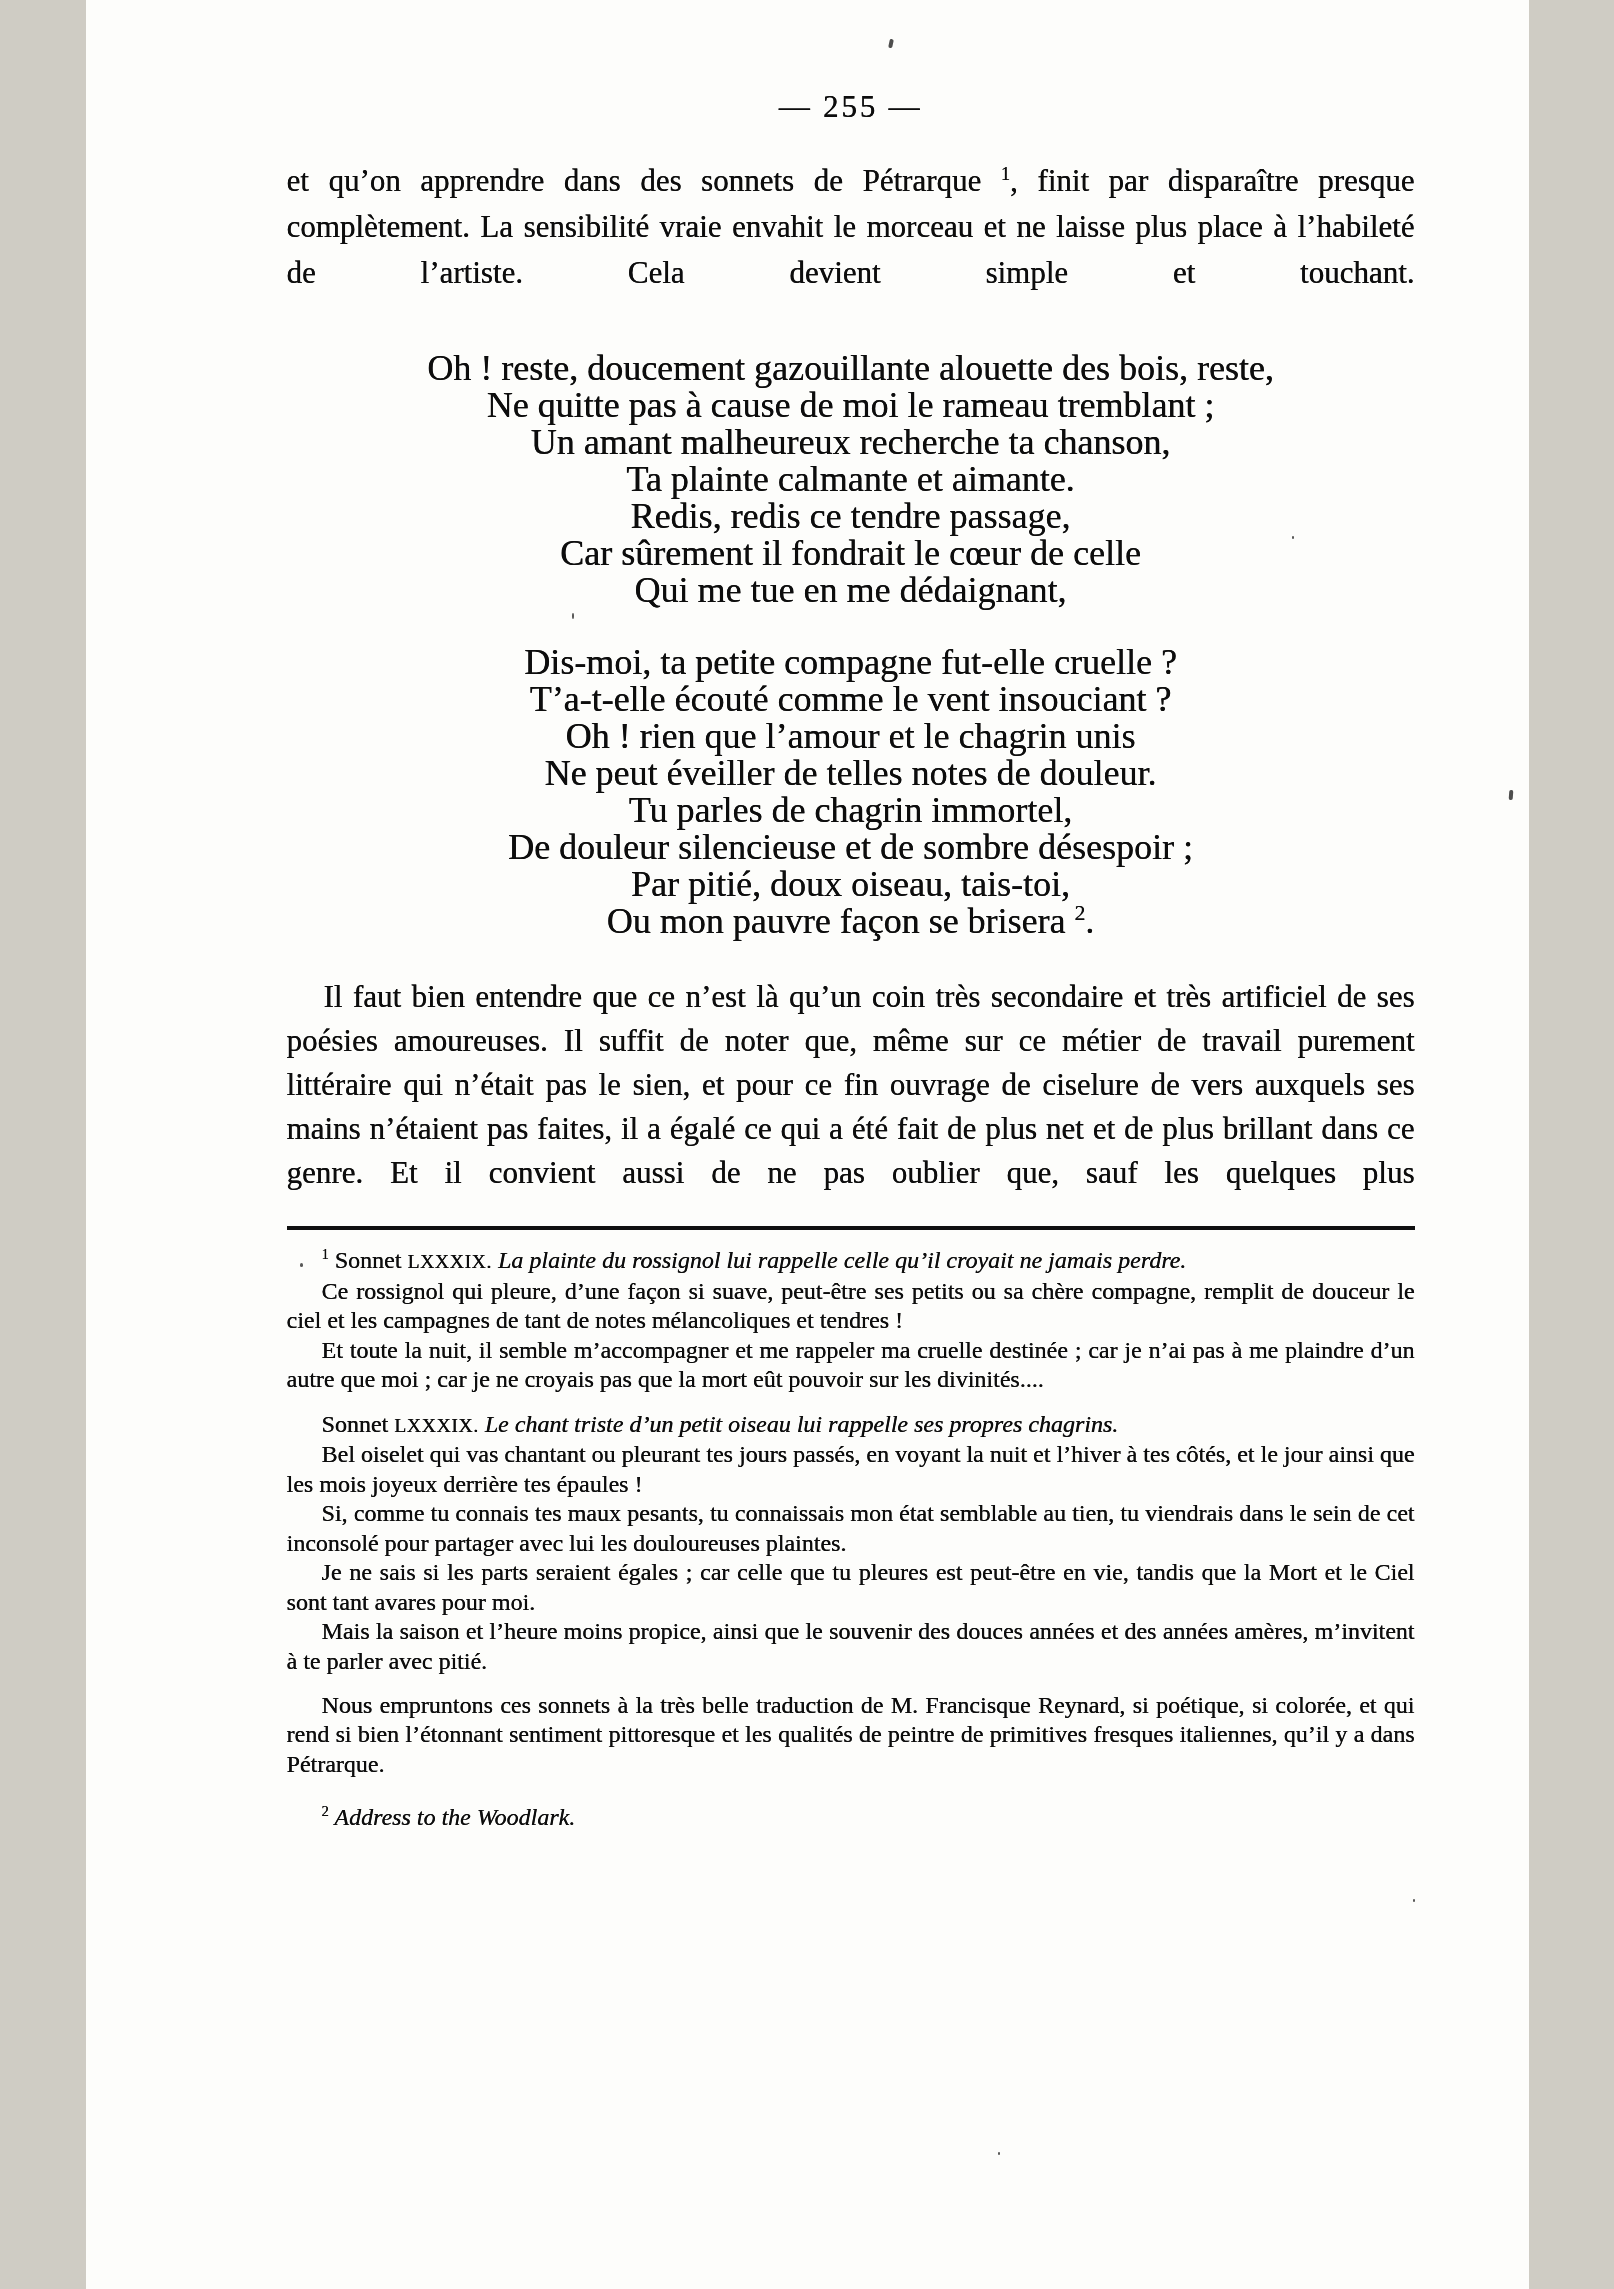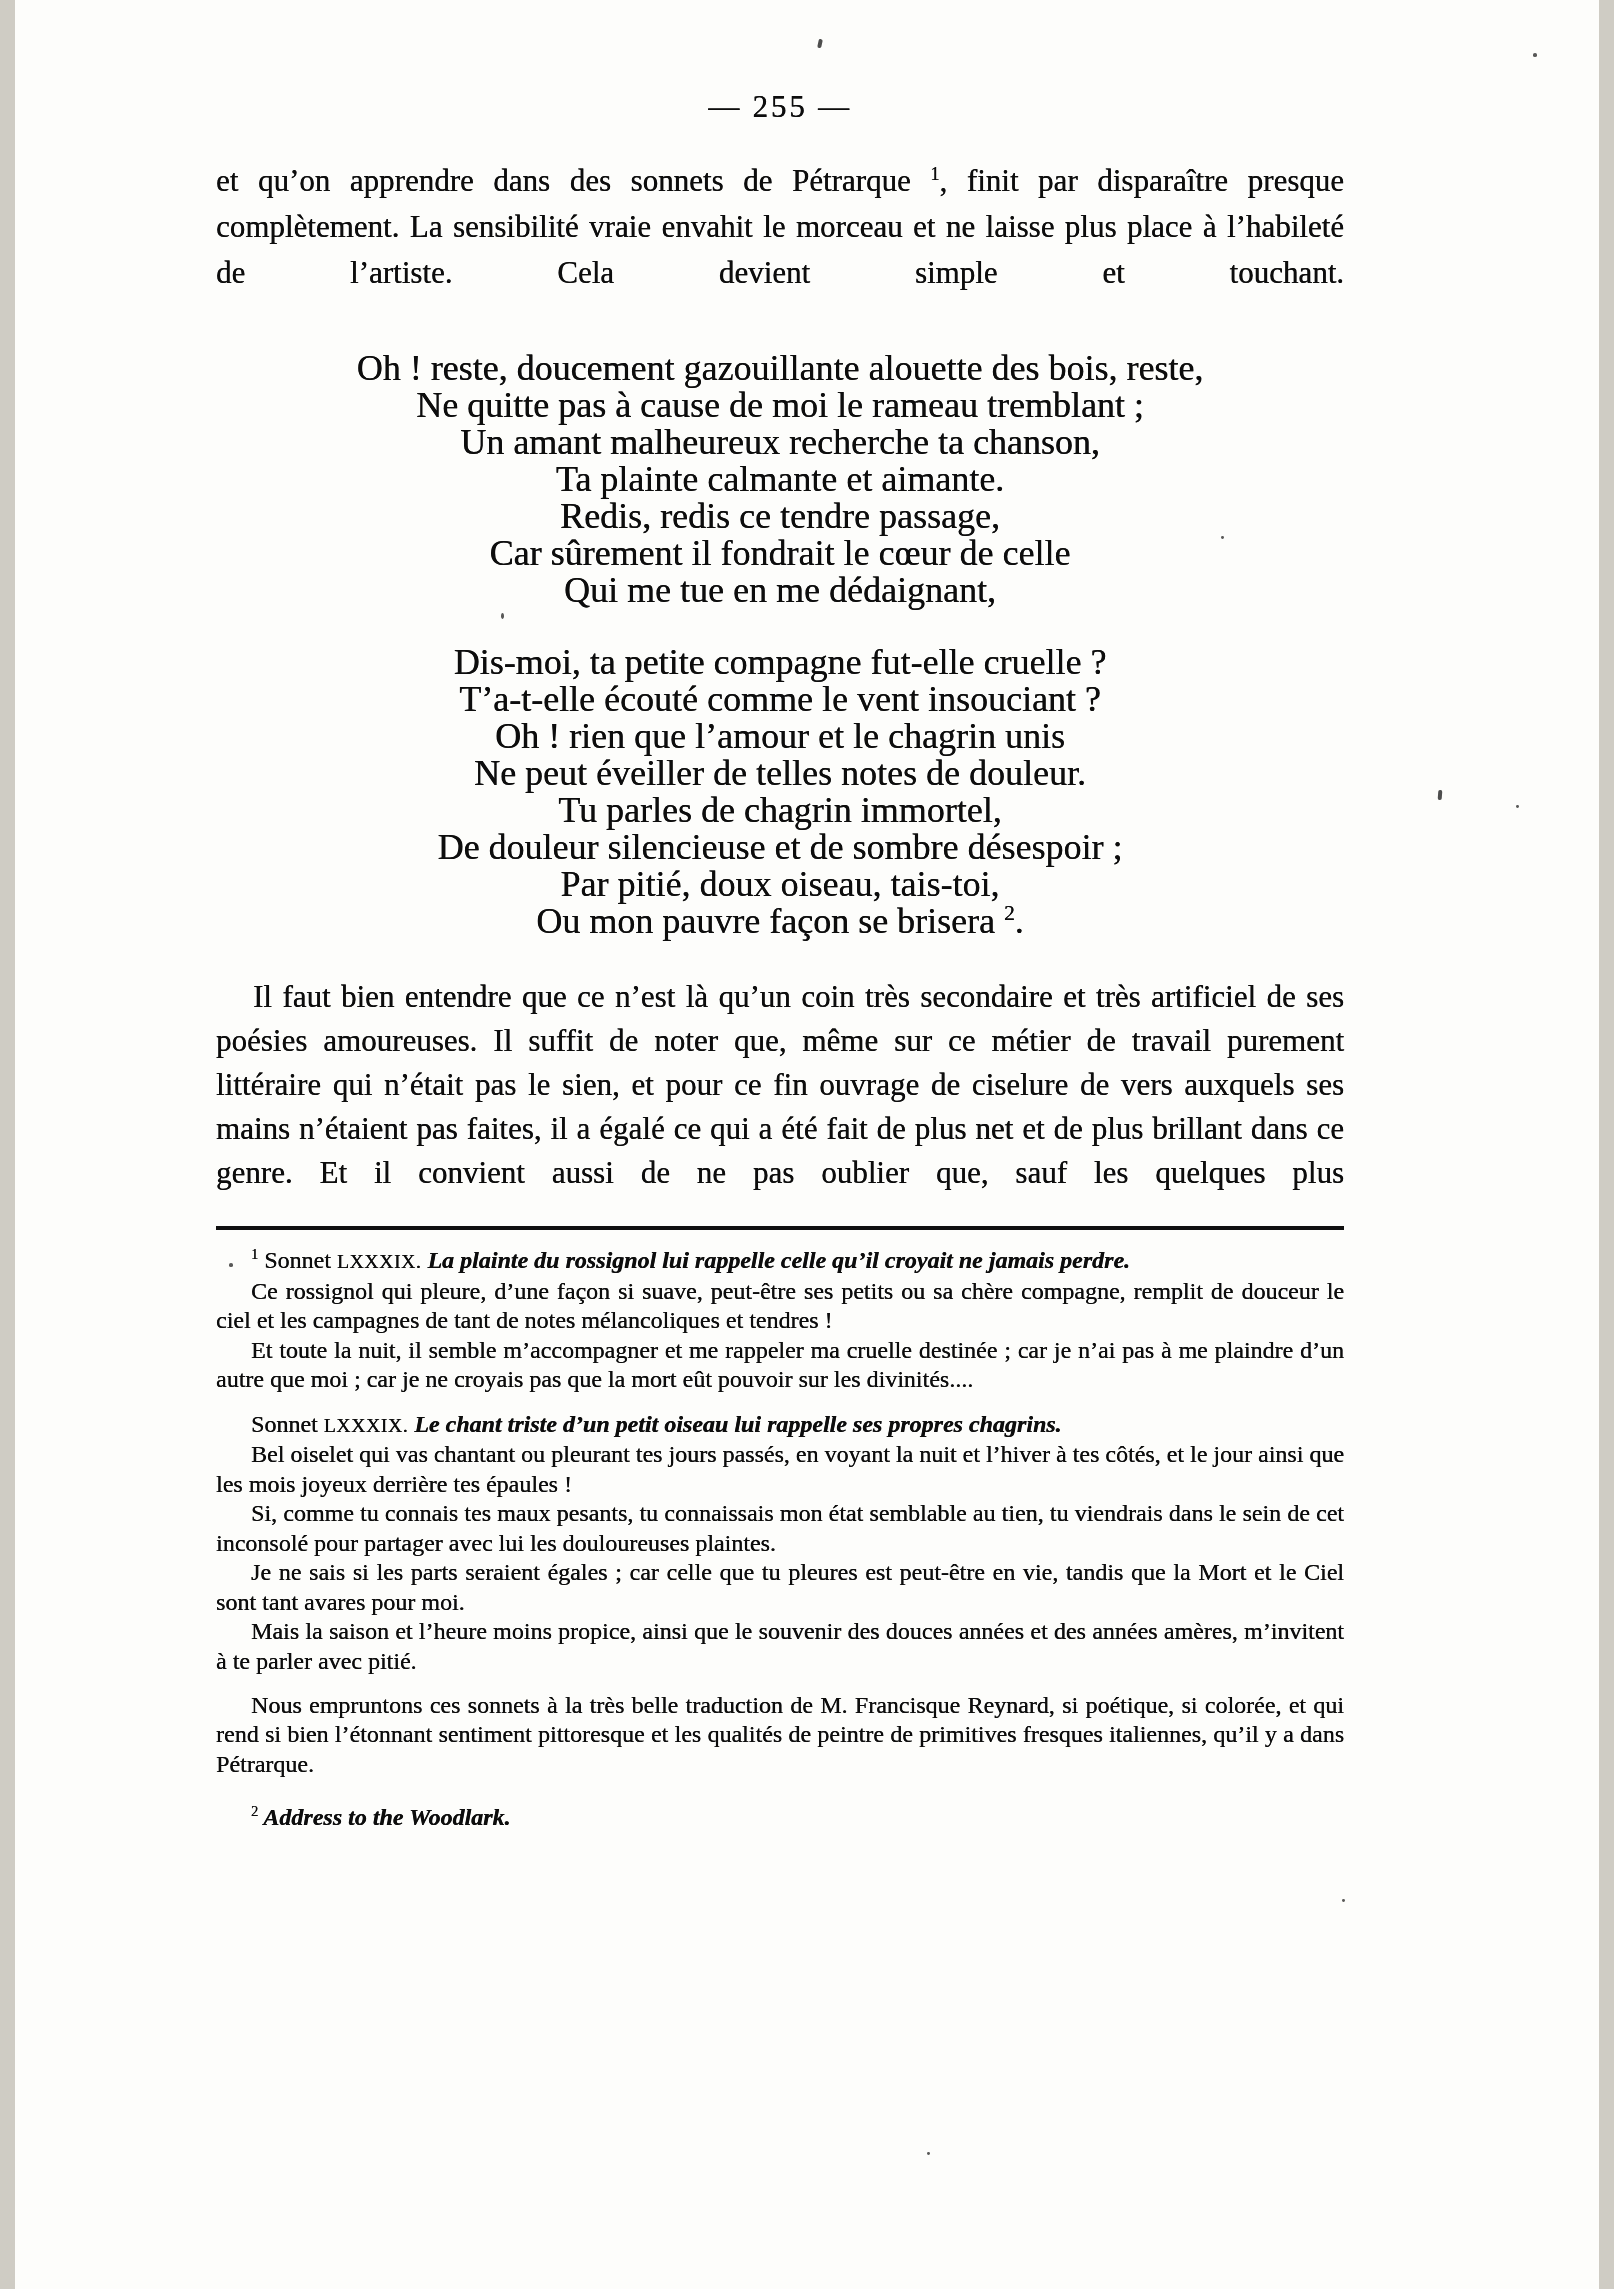--- a/index.html
+++ b/index.html
@@ -1,18 +1,18 @@
 <!DOCTYPE html>
 <html lang="fr" style="font-size:14.8px"><head>
 <meta charset="utf-8">
 <style>
   html,body { margin:0; padding:0; background:#cfccc4; }
   .page {
     position:relative;
-    width:1584px; height:2290px;
+    width:1443px; height:2290px;
     margin:0 auto;
     background:#fdfdfb;
     color:#0d0d0d;
     font-family:"Liberation Serif","DejaVu Serif",serif;
     overflow:hidden;
     text-shadow:0.3px 0.3px 0 currentColor;
   }
   .content { position:absolute; left:201px; top:89px; width:1128px; }
 
   .page-number { text-align:center; font-size:31px; letter-spacing:2.8px; margin:0; }
@@ -29,21 +29,21 @@
   .poem .vline { white-space:nowrap; }
 
   sup.mark { font-size:0.6em; vertical-align:super; line-height:0; }
 
   .fn-rule { margin-top:31px; width:100%; height:3.7px; background:#101010; }
 
   .footnotes { margin-top:16.6px; font-size:24px; line-height:29.5px; }
   .footnotes p { margin:0; text-align:justify; text-indent:35px; }
   .footnotes .gap { margin-top:14.8px; }
   .footnotes .gap-lg { margin-top:24px; }
-  .it { font-style:italic;font-weight:bold; }
+  .it { font-style:italic; }
   .sc { font-size:0.82em; letter-spacing:0.6px; }
   .attribution { text-align:right; text-align-last:right; text-indent:0; padding-right:5.5px; }
 
   .speck { position:absolute; background:#222; border-radius:50%; opacity:.75; }
   .tick  { position:absolute; background:#222; opacity:.8; border-radius:1.8px; }
 </style>
 </head>
 <body>
 
 <div class="page">

